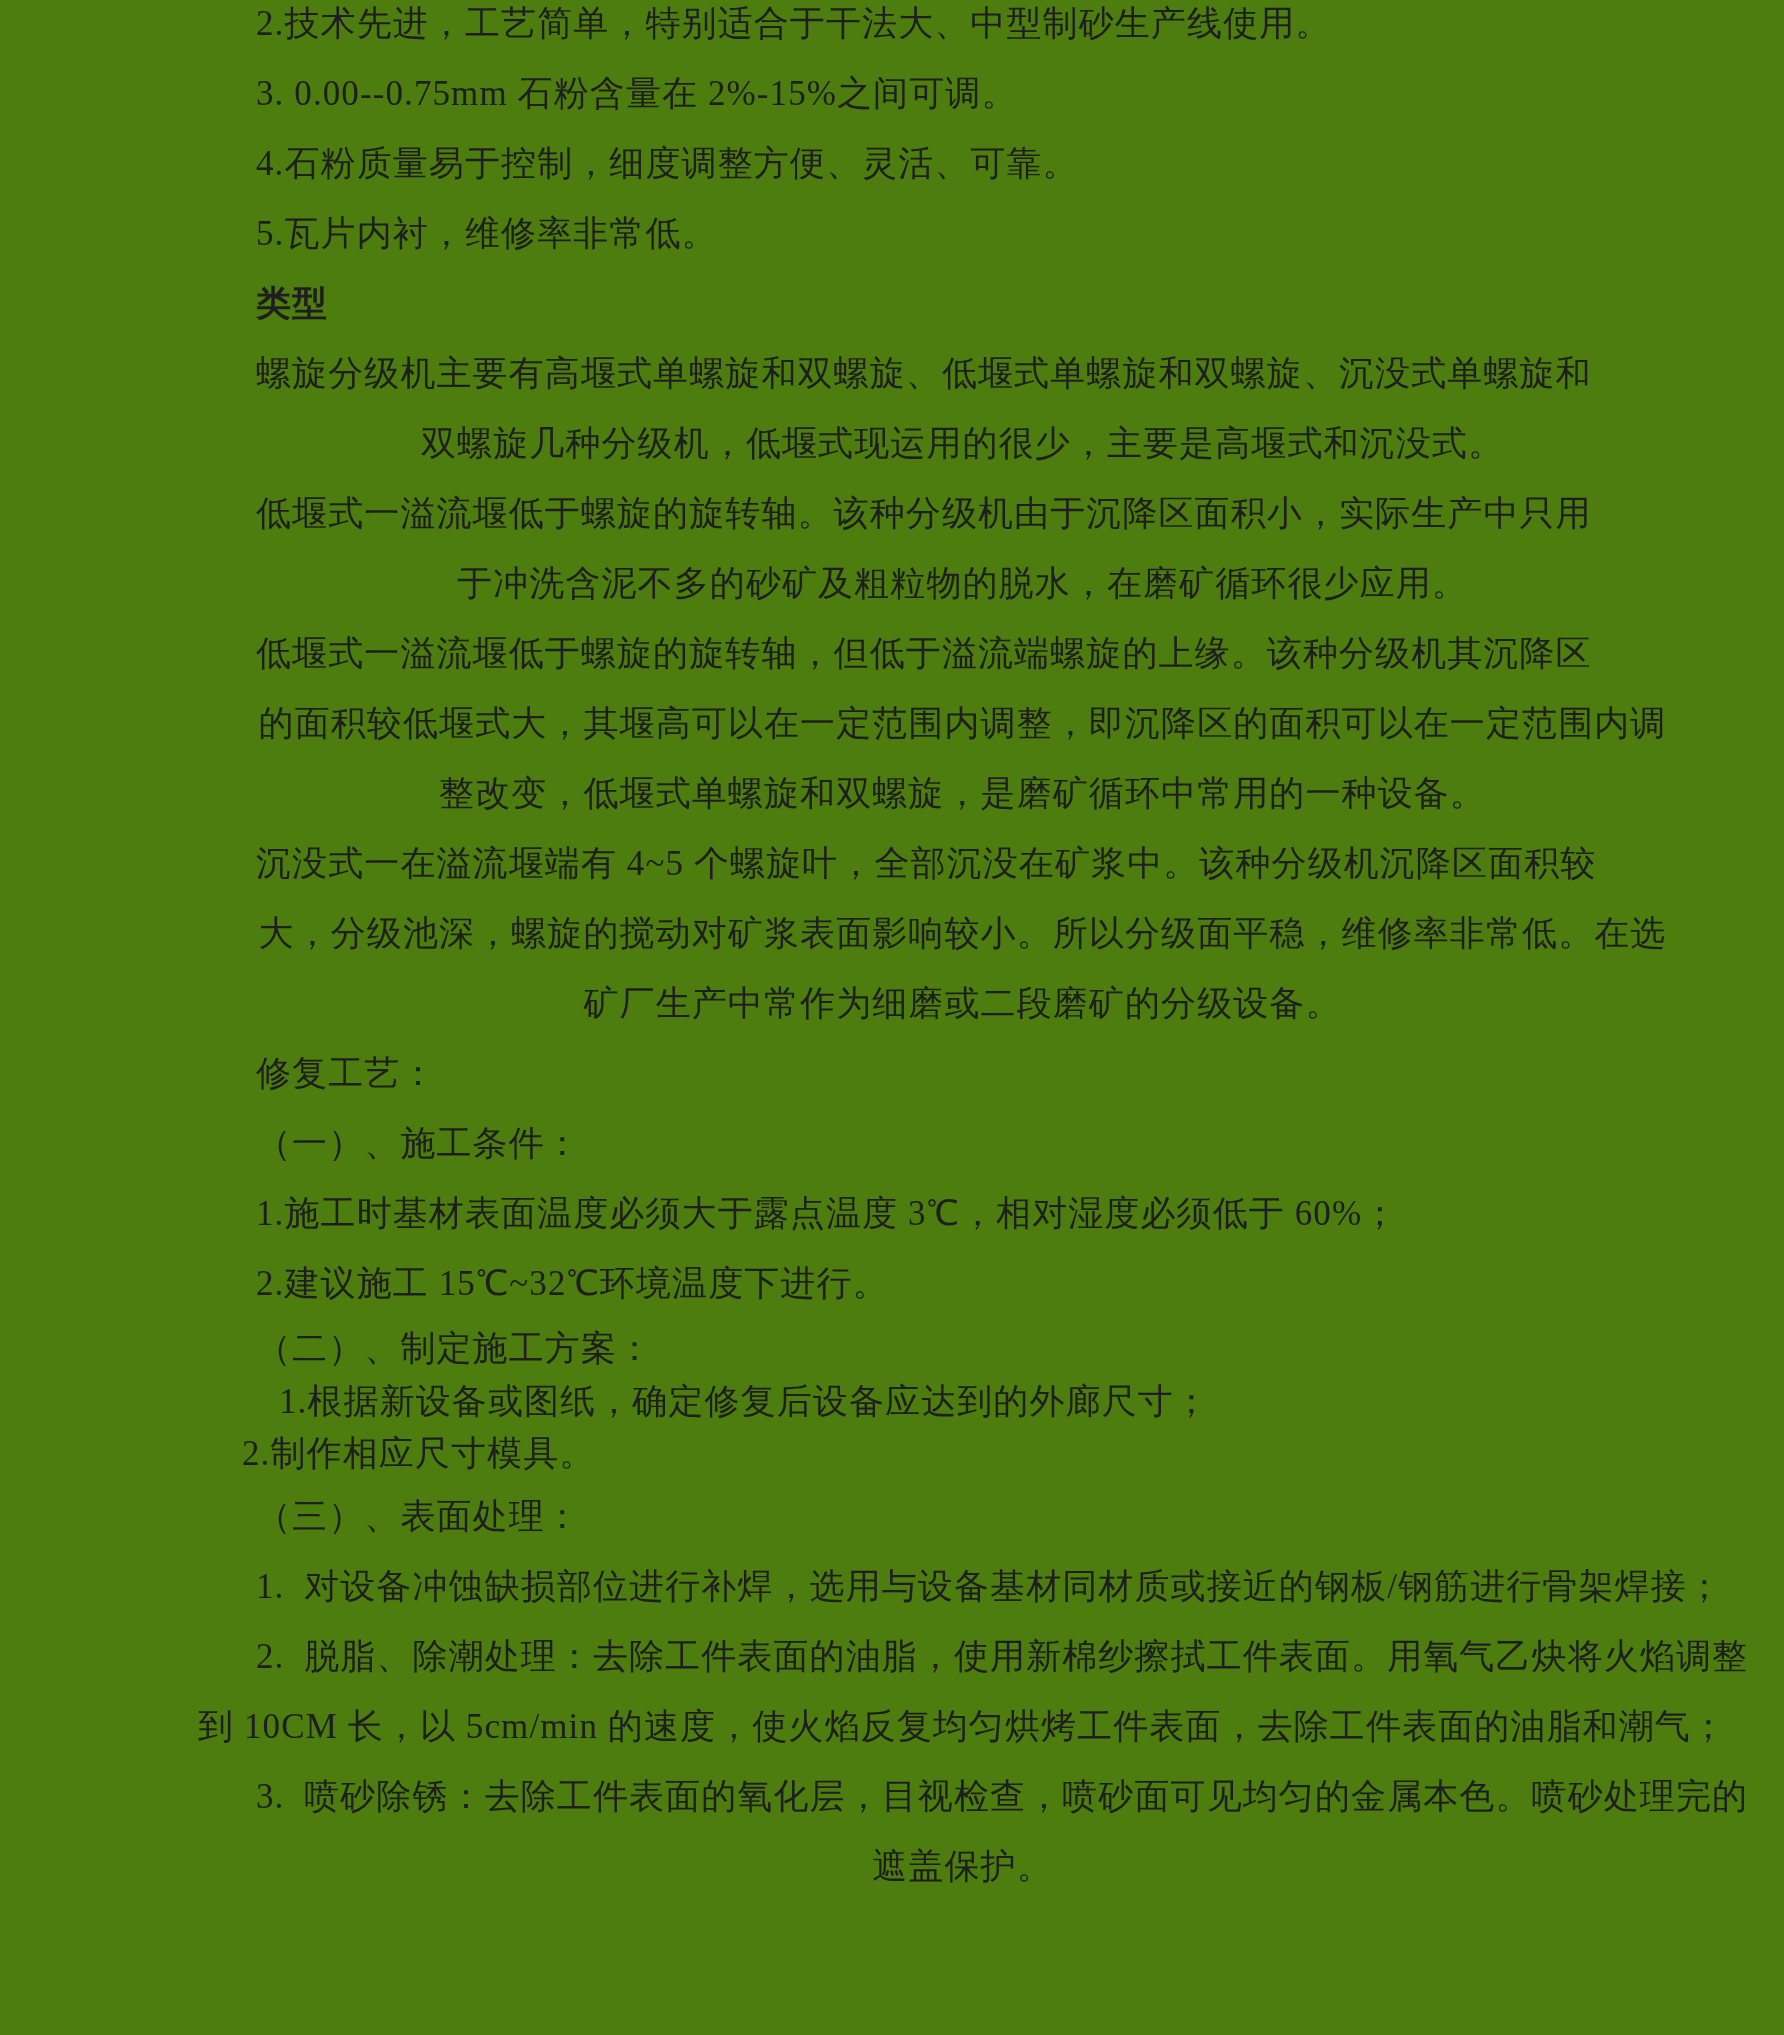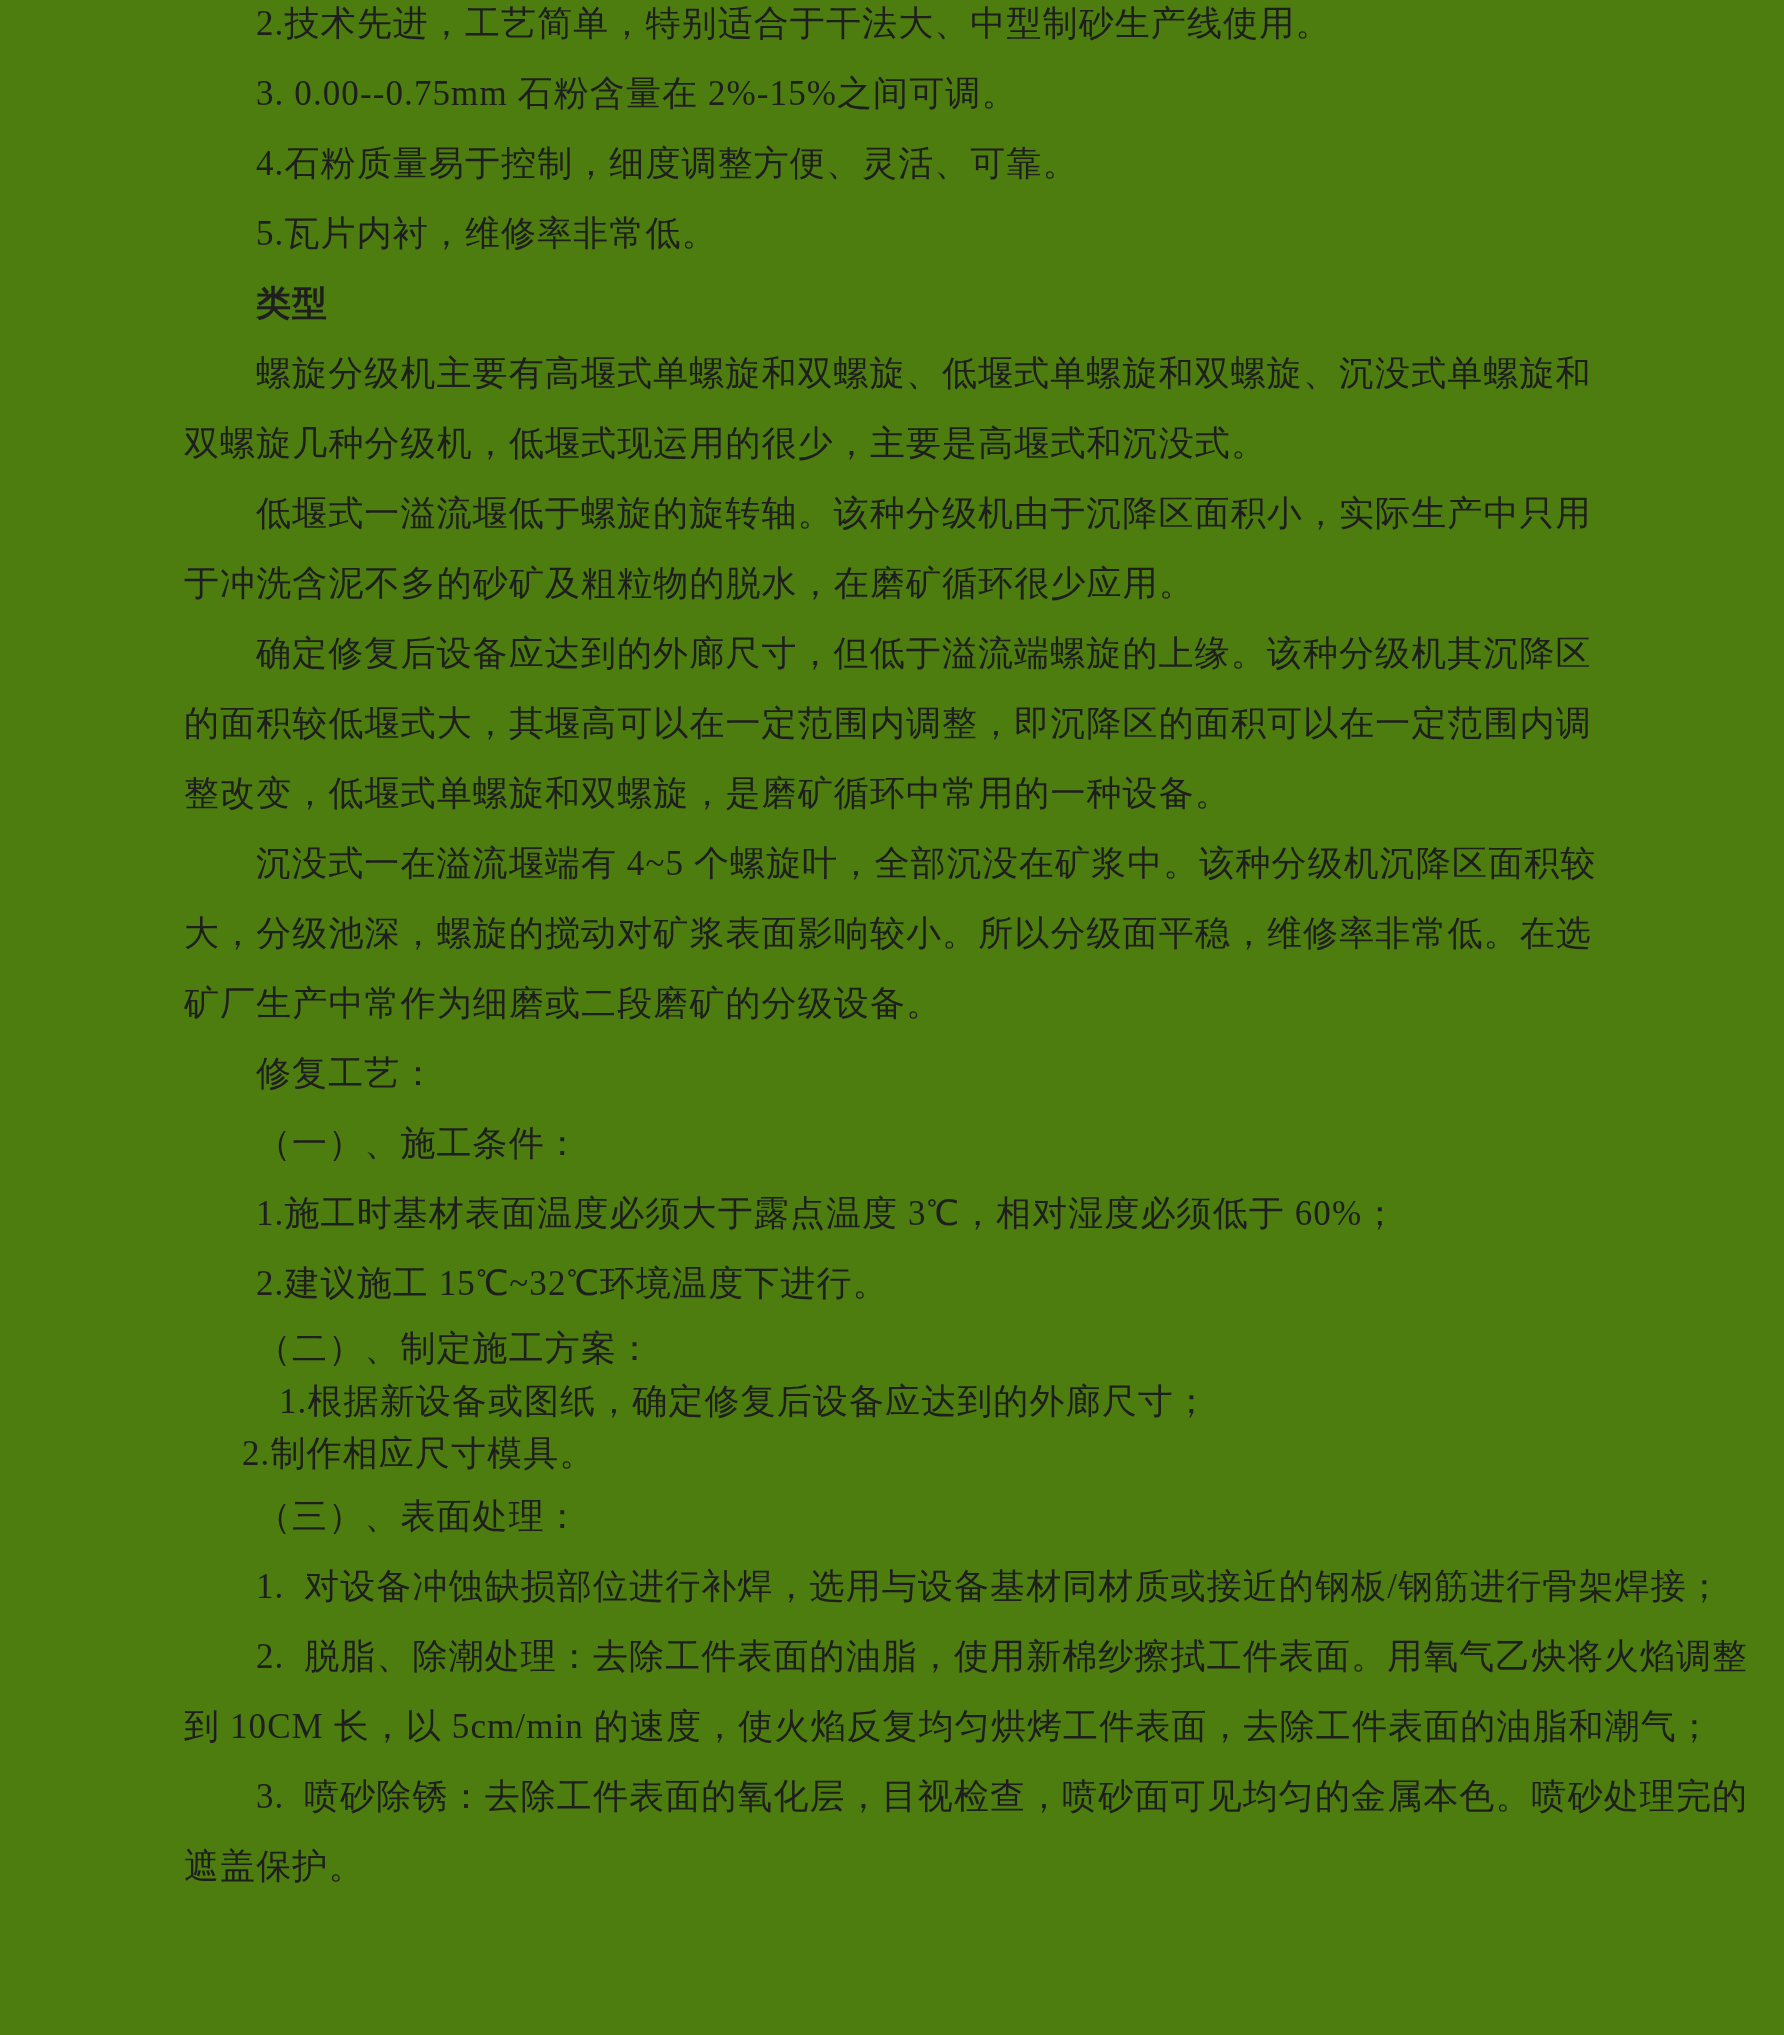--- a/index.html
+++ b/index.html
@@ -27,42 +27,42 @@
     line-height: 70px;
     height: 70px;
     letter-spacing: 1.1px;
     white-space: pre;
     font-weight: normal;
   }
   
   .ind    { padding-left: 72px; }
   .ind-lg { padding-left: 95px; }
   .ind-sm { padding-left: 58px;  }
-  .flush  { padding-left: 0; }
+  .flush  { padding-left: 0; text-align: center; }
   
   .h82 { height: 59px; line-height: 59px; }
   .h65 { height: 47px; line-height: 47px; }
   .h79 { height: 57px; line-height: 57px; }
   .bold { font-weight: bold; }
 </style>
 </head>
 <body>
 
 <div class="page">
   <div class="content">
     <div class="line ind">2.技术先进，工艺简单，特别适合于干法大、中型制砂生产线使用。</div>
     <div class="line ind">3. 0.00--0.75mm 石粉含量在 2%-15%之间可调。</div>
     <div class="line ind">4.石粉质量易于控制，细度调整方便、灵活、可靠。</div>
     <div class="line ind">5.瓦片内衬，维修率非常低。</div>
     <div class="line ind bold">类型</div>
     <div class="line ind">螺旋分级机主要有高堰式单螺旋和双螺旋、低堰式单螺旋和双螺旋、沉没式单螺旋和</div>
     <div class="line flush">双螺旋几种分级机，低堰式现运用的很少，主要是高堰式和沉没式。</div>
     <div class="line ind">低堰式一溢流堰低于螺旋的旋转轴。该种分级机由于沉降区面积小，实际生产中只用</div>
     <div class="line flush">于冲洗含泥不多的砂矿及粗粒物的脱水，在磨矿循环很少应用。</div>
-    <div class="line ind">确定修复后设备应达到的外廊尺寸，但低于溢流端螺旋的上缘。该种分级机其沉降区</div>
+    <div class="line ind">低堰式一溢流堰低于螺旋的旋转轴，但低于溢流端螺旋的上缘。该种分级机其沉降区</div>
     <div class="line flush">的面积较低堰式大，其堰高可以在一定范围内调整，即沉降区的面积可以在一定范围内调</div>
     <div class="line flush">整改变，低堰式单螺旋和双螺旋，是磨矿循环中常用的一种设备。</div>
     <div class="line ind">沉没式一在溢流堰端有 4~5 个螺旋叶，全部沉没在矿浆中。该种分级机沉降区面积较</div>
     <div class="line flush">大，分级池深，螺旋的搅动对矿浆表面影响较小。所以分级面平稳，维修率非常低。在选</div>
     <div class="line flush">矿厂生产中常作为细磨或二段磨矿的分级设备。</div>
     <div class="line ind">修复工艺：</div>
     <div class="line ind">（一）、施工条件：</div>
     <div class="line ind">1.施工时基材表面温度必须大于露点温度 3℃，相对湿度必须低于 60%；</div>
     <div class="line ind">2.建议施工 15℃~32℃环境温度下进行。</div>
     <div class="line ind h82">（二）、制定施工方案：</div>

